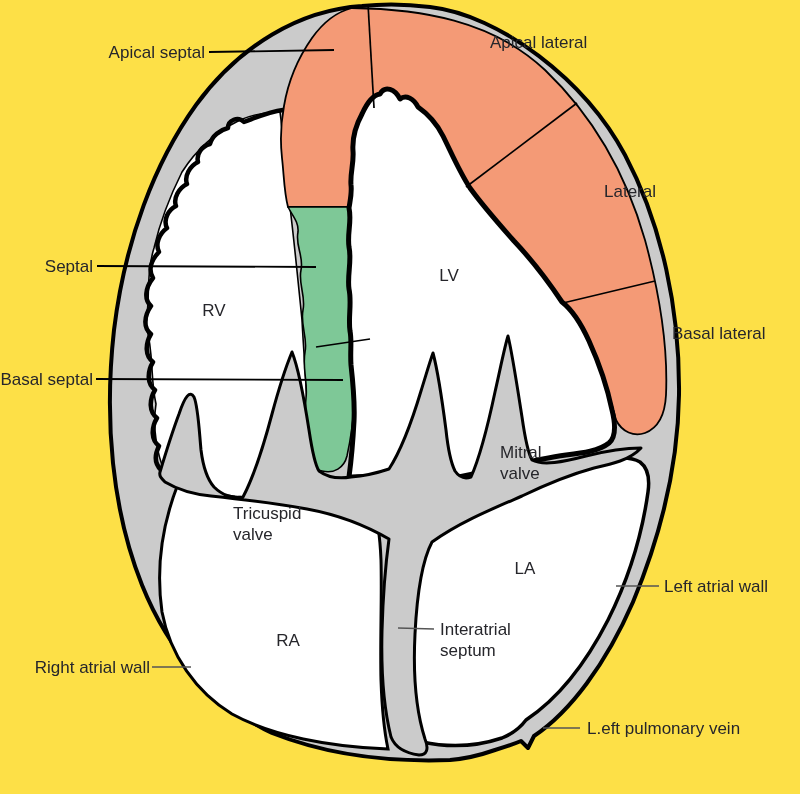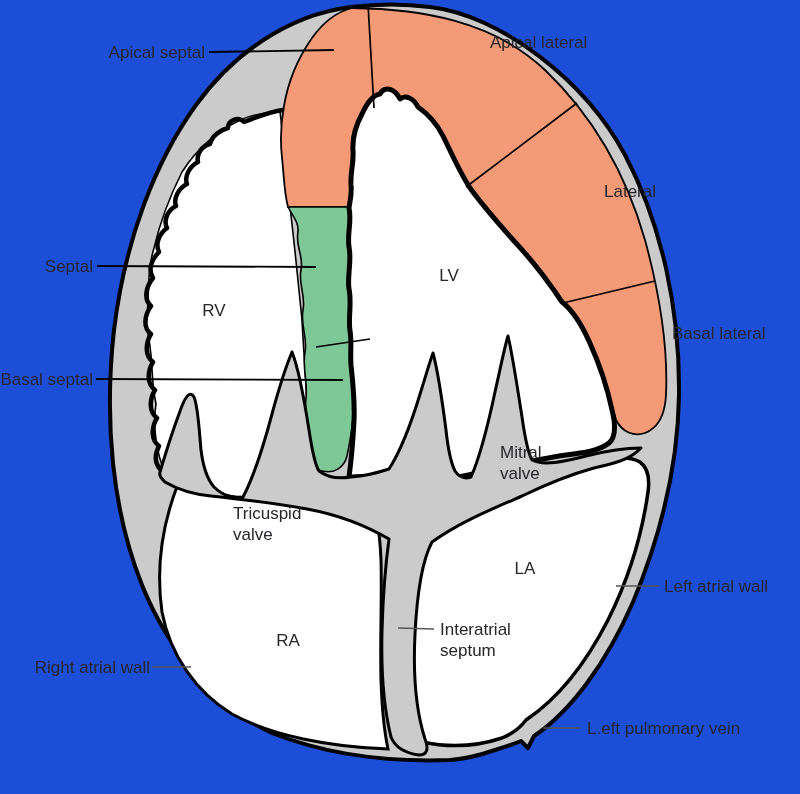--- a/index.html
+++ b/index.html
@@ -1,16 +1,16 @@
 <!DOCTYPE html>
 <html><head>
 <meta charset="utf-8">
 <style>
   html,body{margin:0;padding:0;background:#fff;}
-  .stage{width:800px;height:794px;position:relative;background:#1d4ed8;overflow:hidden;}
+  .stage{width:800px;height:794px;position:relative;background:#fde047;overflow:hidden;}
   svg{display:block;}
   text{font-family:"Liberation Sans","DejaVu Sans",sans-serif;font-size:17px;fill:#26262b;}
 </style>
 </head>
 <body>
 
 <div class="stage">
 <svg width="800" height="794" viewBox="0 0 800 794">
 
   <path stroke="#000" stroke-width="4" stroke-linejoin="round" d="M 362,6

